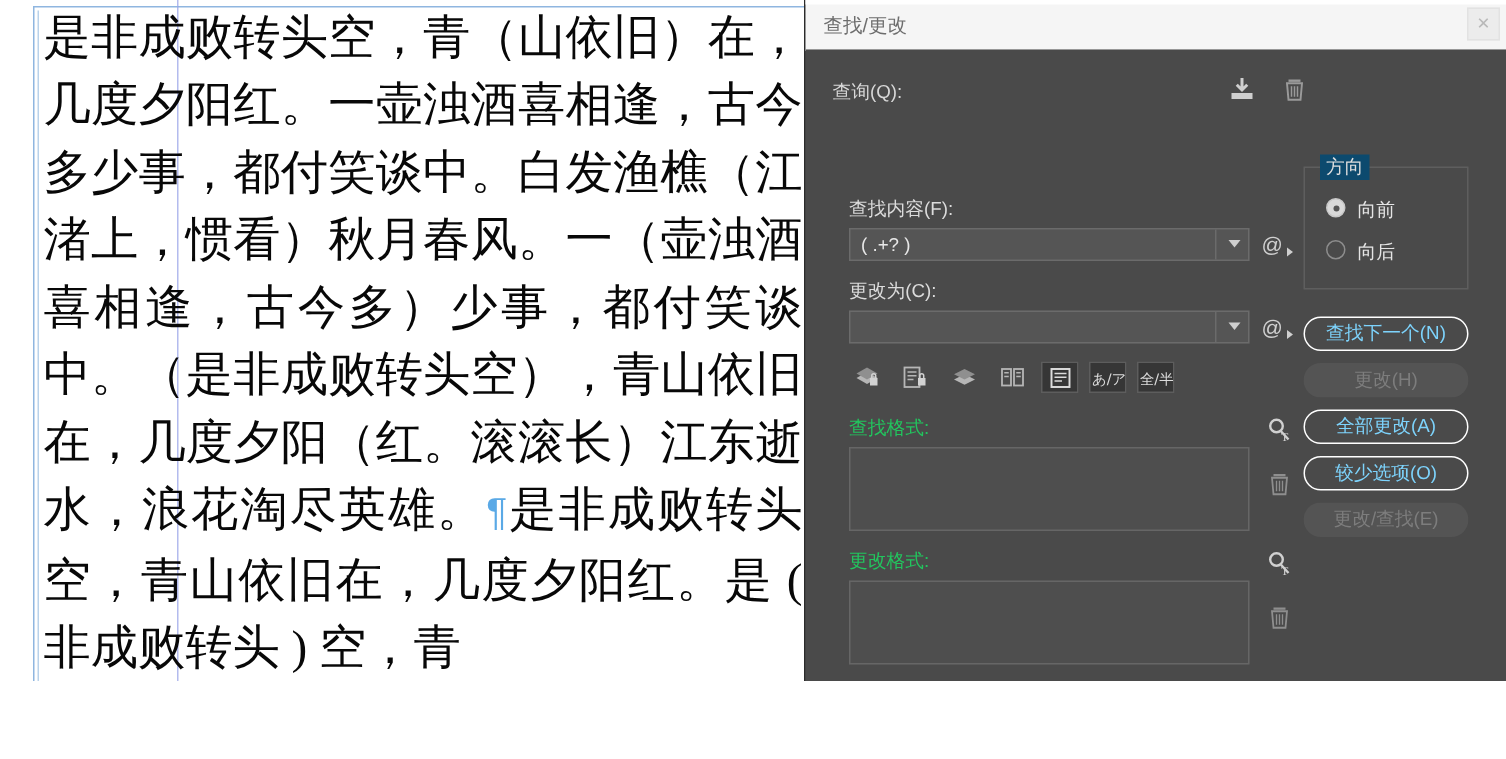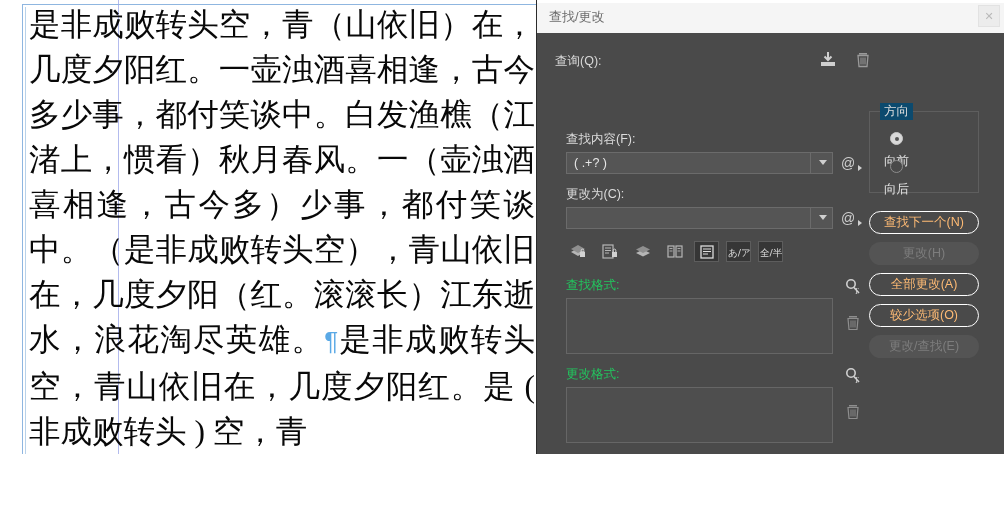--- a/index.html
+++ b/index.html
@@ -149,38 +149,38 @@
   
   .rcol{position:absolute;left:332px;top:78px;width:118px;}
   .dirbox{
     position:relative;width:110px;height:82px;
     border:1px solid #5e5e5e;box-sizing:border-box;
   }
   .dirbox .legend{
     position:absolute;left:10px;top:-9px;background:#0c4a6e;padding:0 4px;
     color:#dedede;font-size:12.5px;
   }
-  .radio-row{position:absolute;left:14px;display:flex;align-items:center;gap:8px;flex-direction:column;}
+  .radio-row{position:absolute;left:14px;display:flex;align-items:flex-start;gap:8px;}
   .radio{
     width:13px;height:13px;border-radius:50%;
     border:1px solid #8d8d8d;background:#4a4a4a;box-sizing:border-box;
     position:relative;
   }
   .radio.sel{background:#d9d9d9;border-color:#c9c9c9;}
   .radio.sel:after{
     content:"";position:absolute;left:3.5px;top:3.5px;width:4px;height:4px;
     border-radius:50%;background:#555;
   }
   .radio-row span{color:#e4e4e4;font-size:12.5px;}
 
   .btn{
     position:relative;width:110px;height:23px;border-radius:12px;
     border:1px solid #ffffff;box-sizing:border-box;
     display:flex;align-items:center;justify-content:center;
-    color:#fdba74;font-size:12.5px;background:transparent;
+    color:#7dd3fc;font-size:12.5px;background:transparent;
     margin-bottom:8px;
   }
   .btn.disabled{border-color:transparent;background:#545454;color:#7d7d7d;}
 
   .done-btn{
     position:absolute;right:18px;bottom:14px;width:88px;height:23px;
     border-radius:12px;border:1px solid #ffffff;box-sizing:border-box;
     display:flex;align-items:center;justify-content:center;
     color:#ffffff;font-size:12.5px;
   }

